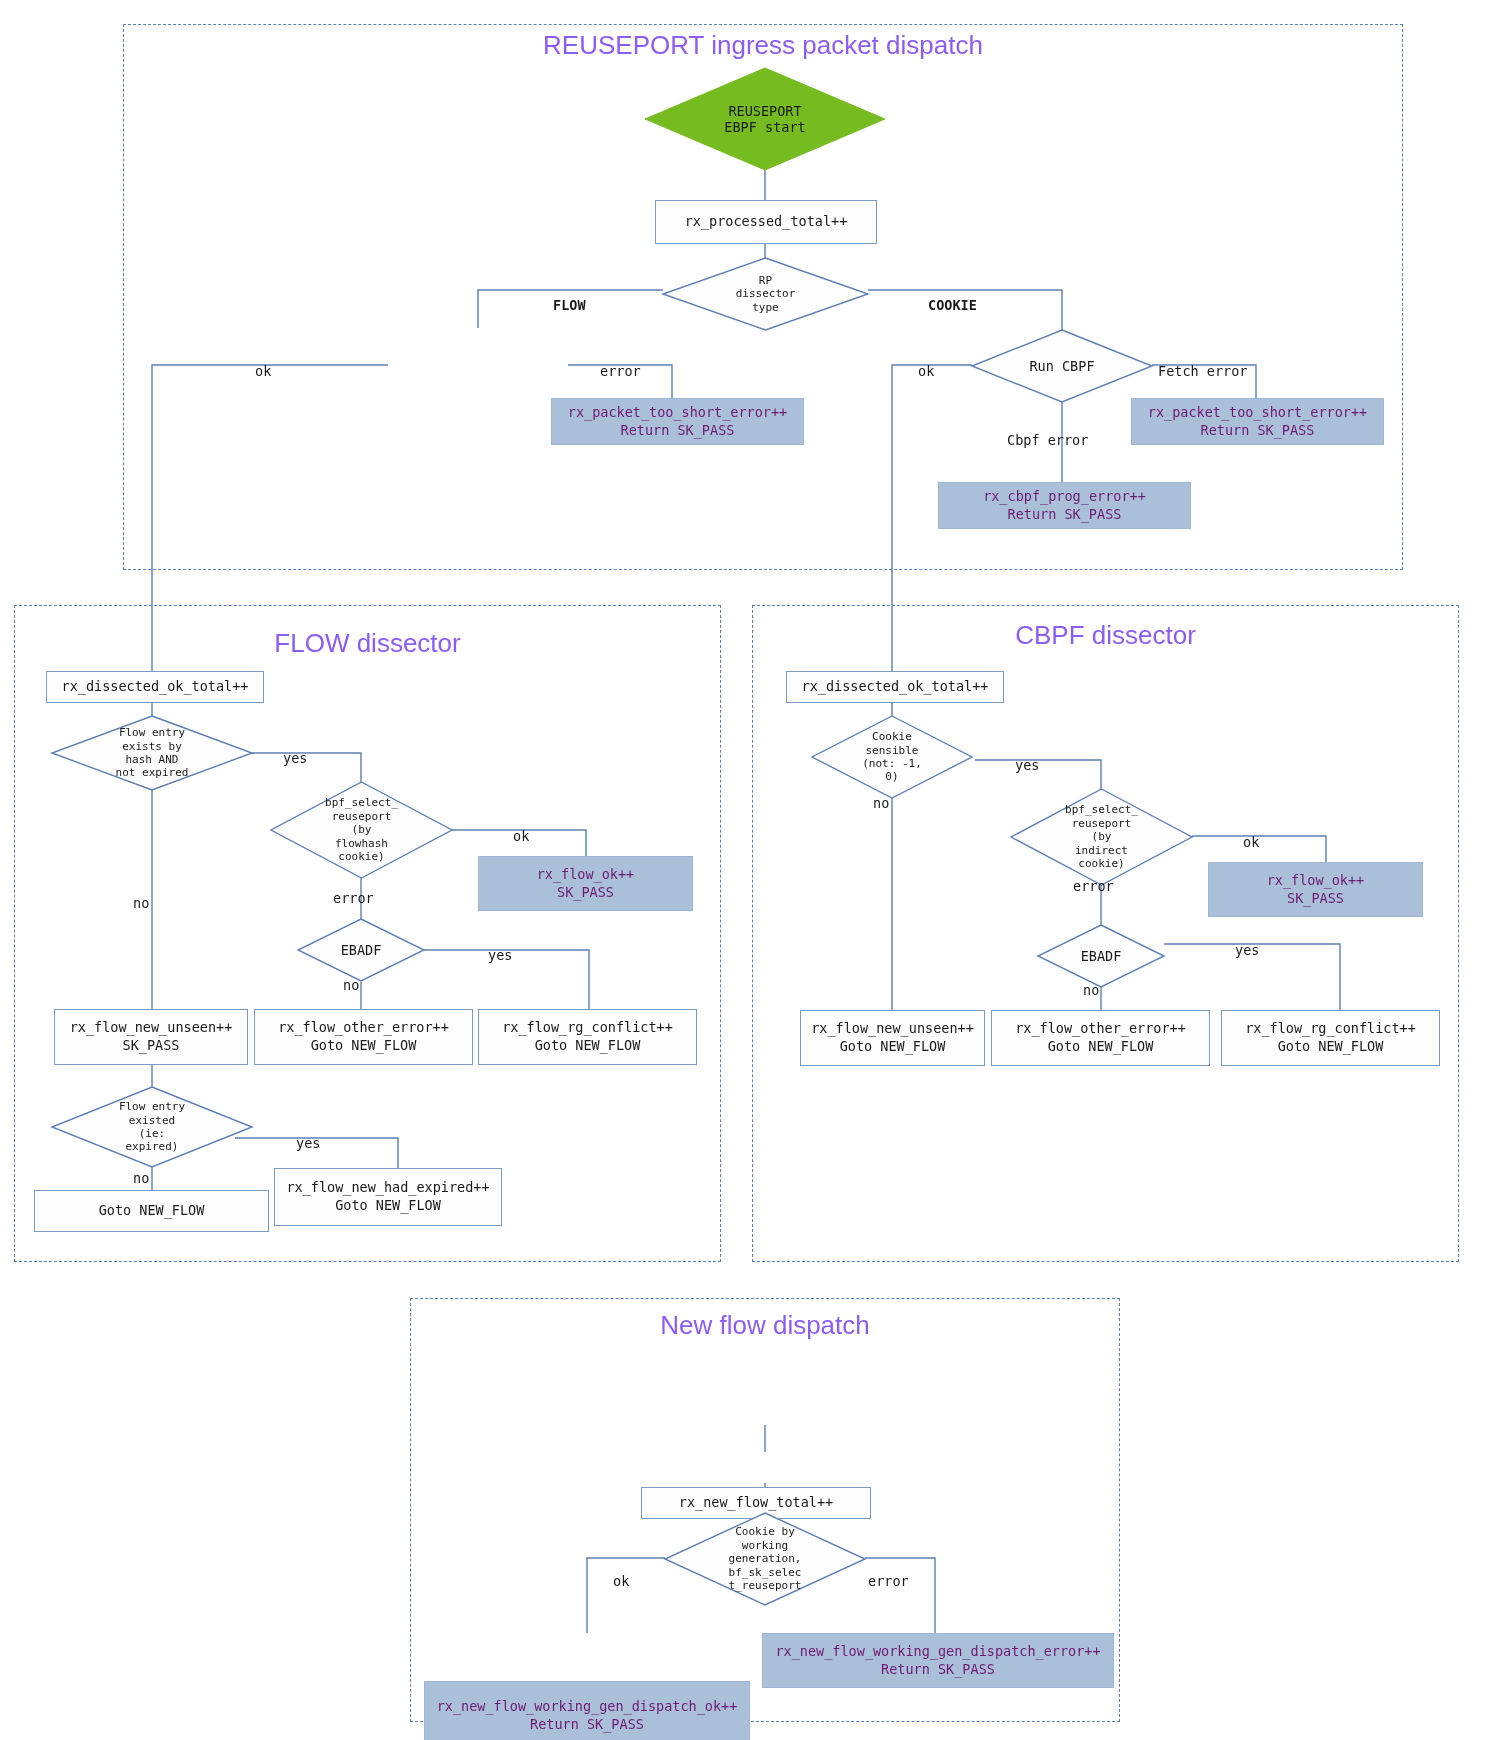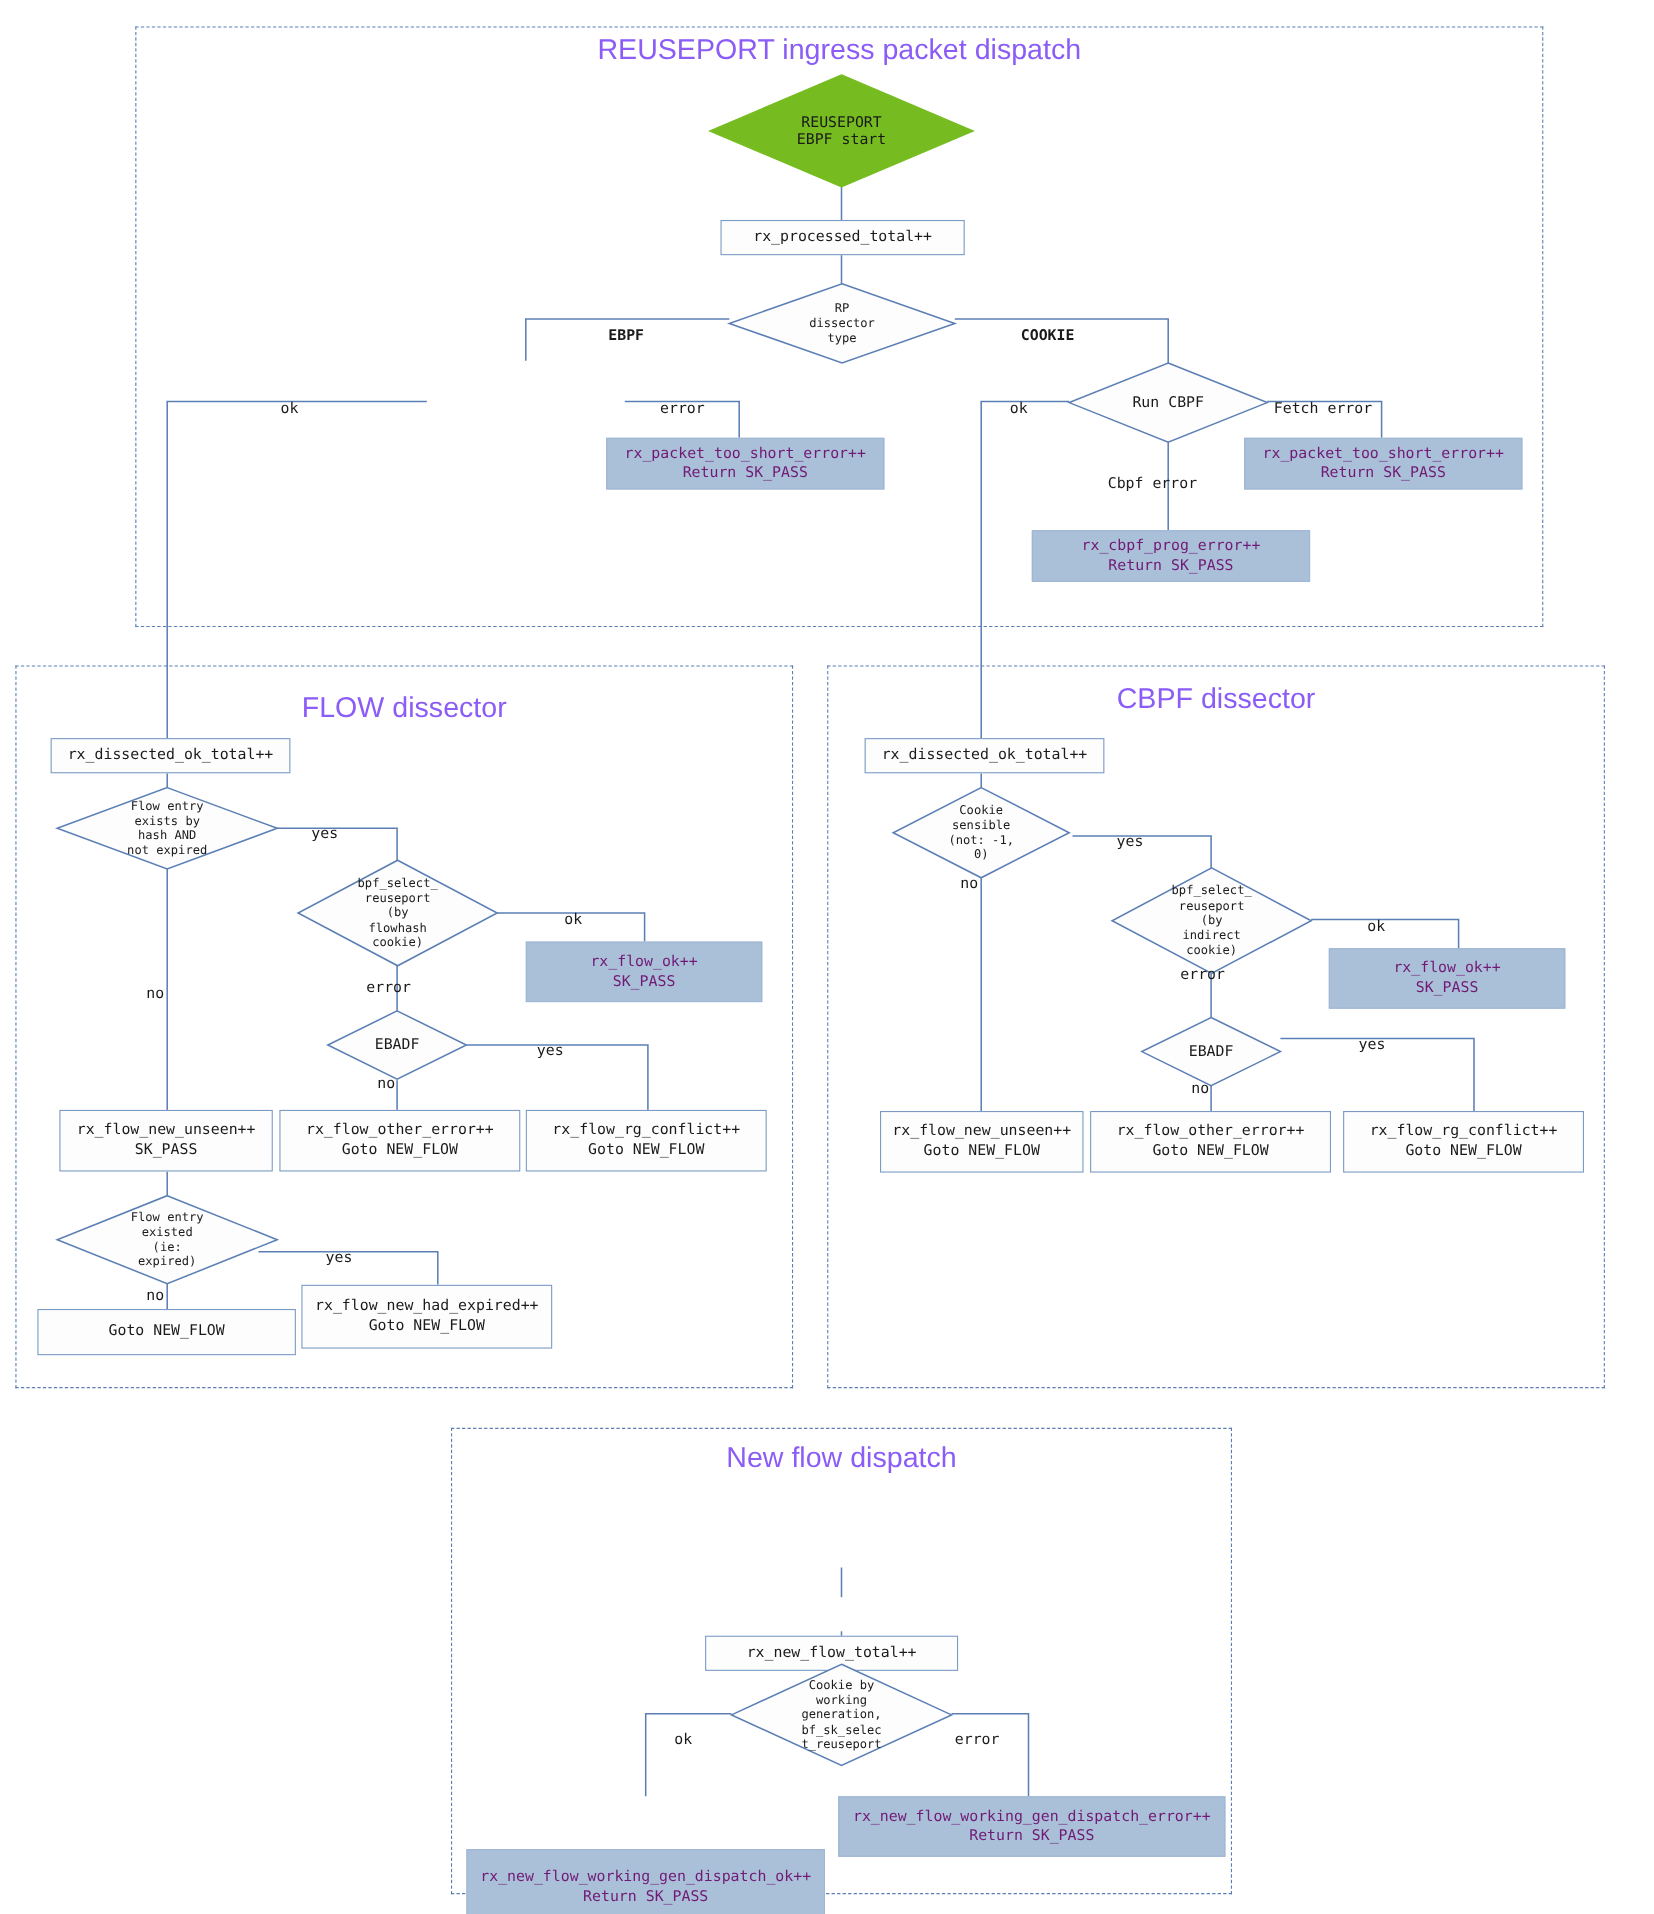--- a/index.html
+++ b/index.html
@@ -182,34 +182,34 @@
   <div class="group-title" style="left:410px; top:1310px; width:710px;">New flow dispatch</div>
 
   <div class="diamond-wrap" style="left:645px; top:68px; width:240px; height:102px;">
     <svg width="240" height="102" viewBox="0 0 240 102">
       <polygon points="120,0 240,51 120,102 0,51" fill="#76bc21" stroke="#76bc21" stroke-width="1"></polygon>
     </svg>
     <div class="diamond-label big">REUSEPORT
 EBPF start</div>
   </div>
 
-  <div class="node box" style="left:655px; top:200px; width:222px; height:32px;">
+  <div class="node box" style="left:655px; top:200px; width:222px; height:44px;">
     <span>rx_processed_total++</span>
   </div>
 
   <div class="diamond-wrap" style="left:663px; top:258px; width:205px; height:72px;text-decoration:underline;">
     <svg width="205" height="72" viewBox="0 0 205 72">
       <polygon points="102.5,0 205,36 102.5,72 0,36" fill="#fdfdfd" stroke="#5b7fb5" stroke-width="1.4"></polygon>
     </svg>
     <div class="diamond-label">RP
 dissector
 type</div>
   </div>
 
-  <div class="elabel bold" style="left:553px; top:297px;">EBPF</div>
+  <div class="elabel bold" style="left:553px; top:297px;">FLOW</div>
   <div class="elabel bold" style="left:928px; top:297px;">COOKIE</div>
 
 
   <div class="elabel" style="left:255px; top:363px;">ok</div>
   <div class="elabel" style="left:600px; top:363px;">error</div>
 
   <div class="node box-filled" style="left:551px; top:398px; width:253px; height:47px;">
     <span>rx_packet_too_short_error++
 Return SK_PASS</span>
   </div>

